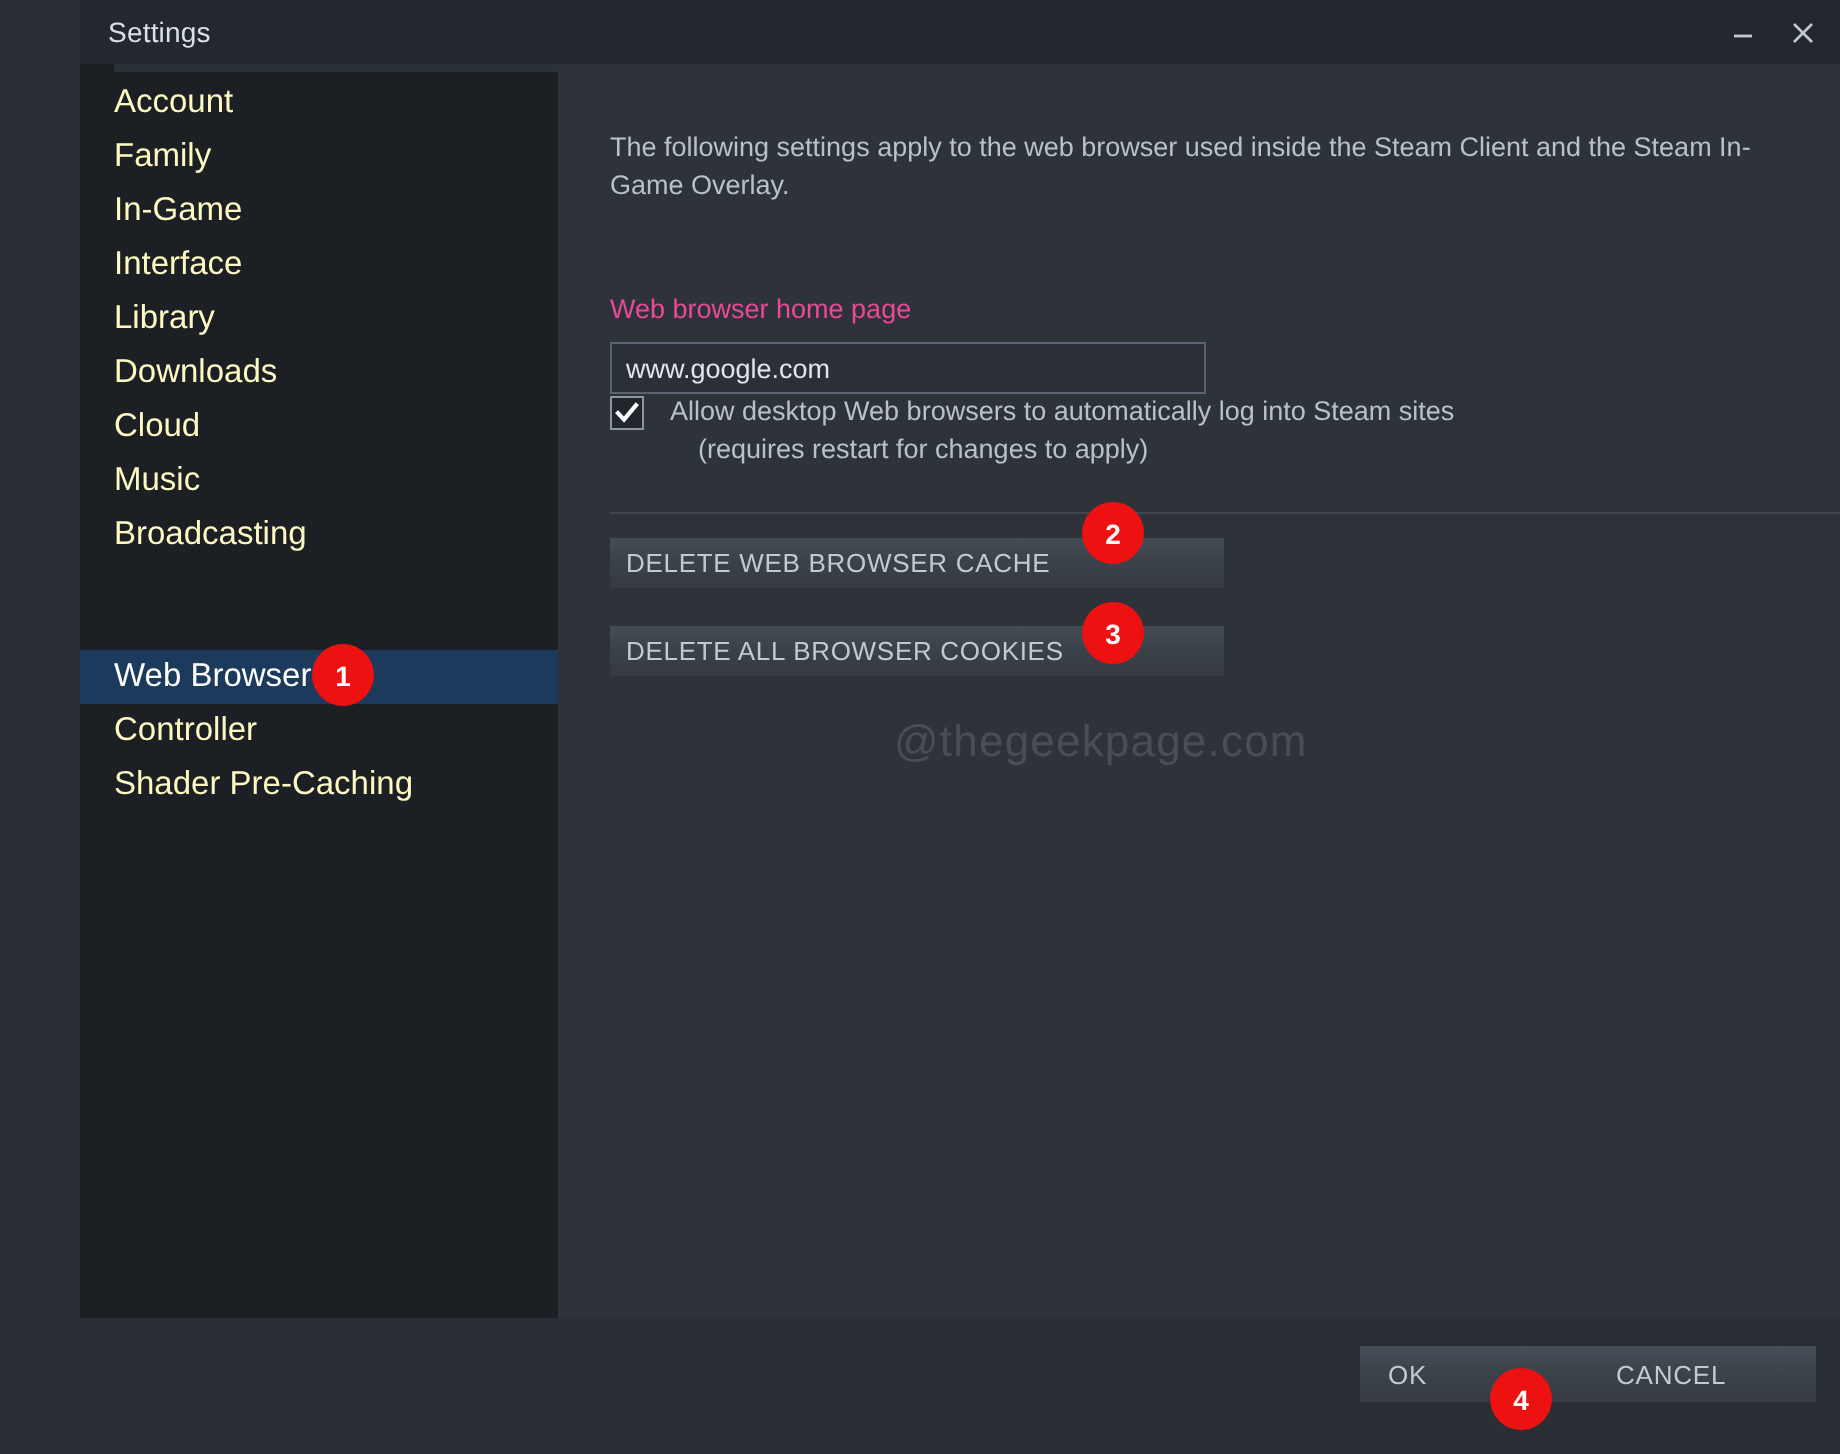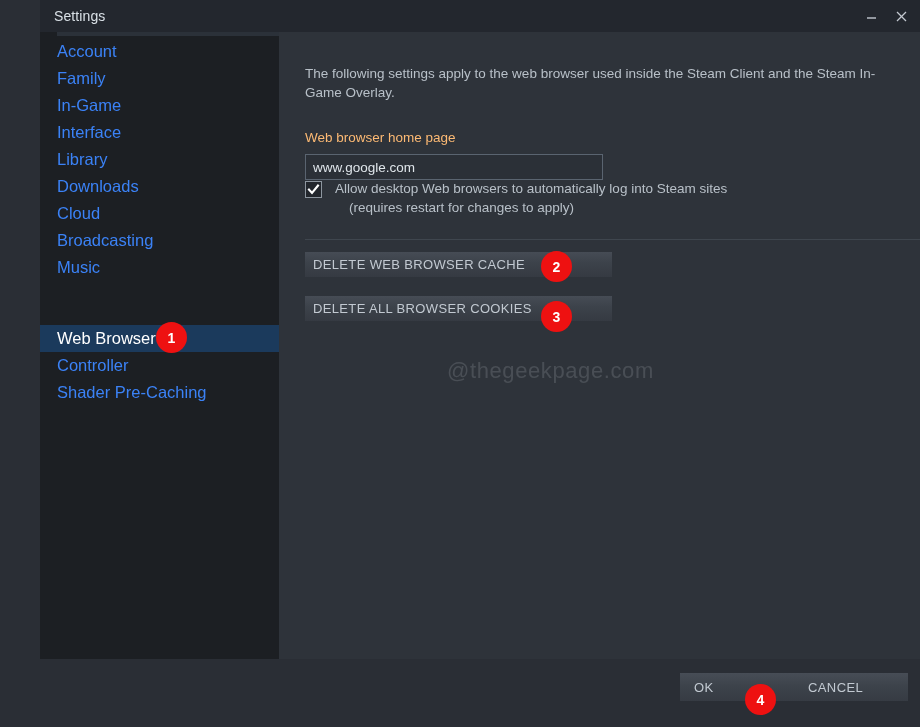--- a/index.html
+++ b/index.html
@@ -86,21 +86,21 @@
     height: 4px;
     background: #2b3139;
   }
   .side-item {
     position: relative;
     height: 27px;
     display: flex;
     align-items: center;
     padding-left: 17px;
     font-size: 16.5px;
-    color: #3b82f6;
+    color: #fef9c3;
     cursor: default;
     white-space: nowrap;
   }
   .side-item.selected {
     background: #1b3a5c;
     color: #ffffff;
     margin-top: 44px;
   }
 
   
@@ -113,23 +113,23 @@
   }
 
   .intro {
     font-size: 13.5px;
     line-height: 1.42;
     color: #b8c0c8;
     max-width: 625px;
   }
 
   .field-label {
-    margin-top: 28px;
+    margin-top: 45px;
     font-size: 13.5px;
-    color: #fdba74;
+    color: #ec4899;
   }
 
   .home-input {
     margin-top: 9px;
     width: 298px;
     height: 26px;
     background: #2b3037;
     border: 1px solid #5a6470;
     color: #dfe5ea;
     font-family: "Liberation Sans", sans-serif;
@@ -286,24 +286,24 @@
       <div class="side-item">
           <span>Library</span>
         </div>
       <div class="side-item">
           <span>Downloads</span>
         </div>
       <div class="side-item">
           <span>Cloud</span>
         </div>
       <div class="side-item">
+          <span>Music</span>
+        </div>
+      <div class="side-item">
           <span>Broadcasting</span>
-        </div>
-      <div class="side-item">
-          <span>Music</span>
         </div>
       <div class="side-item selected">
           <span>Web Browser</span>
         </div>
       <div class="side-item">
           <span>Controller</span>
         </div>
       <div class="side-item">
           <span>Shader Pre-Caching</span>
         </div>

